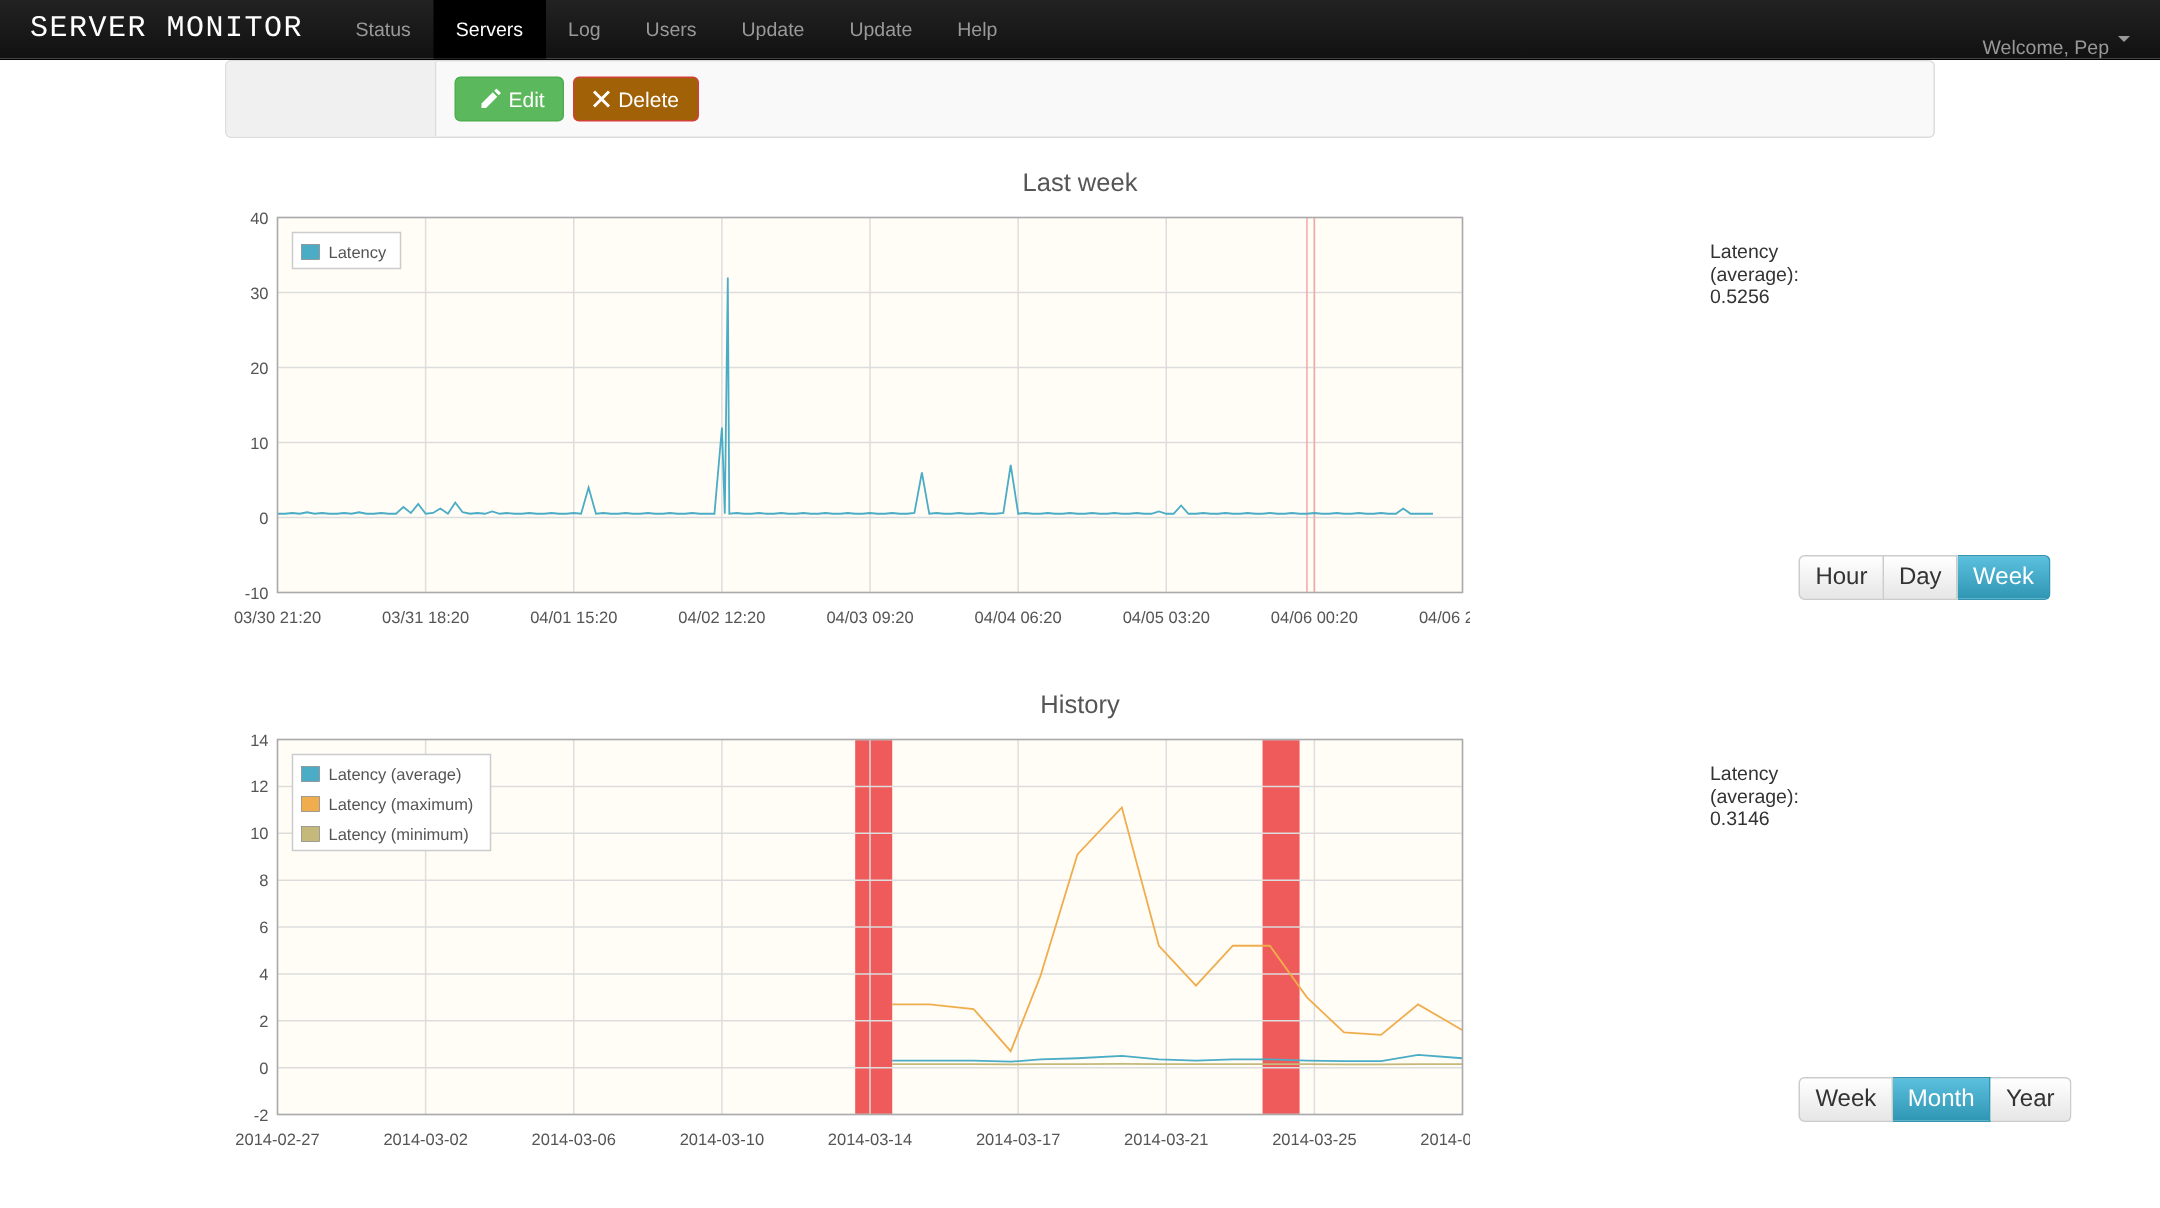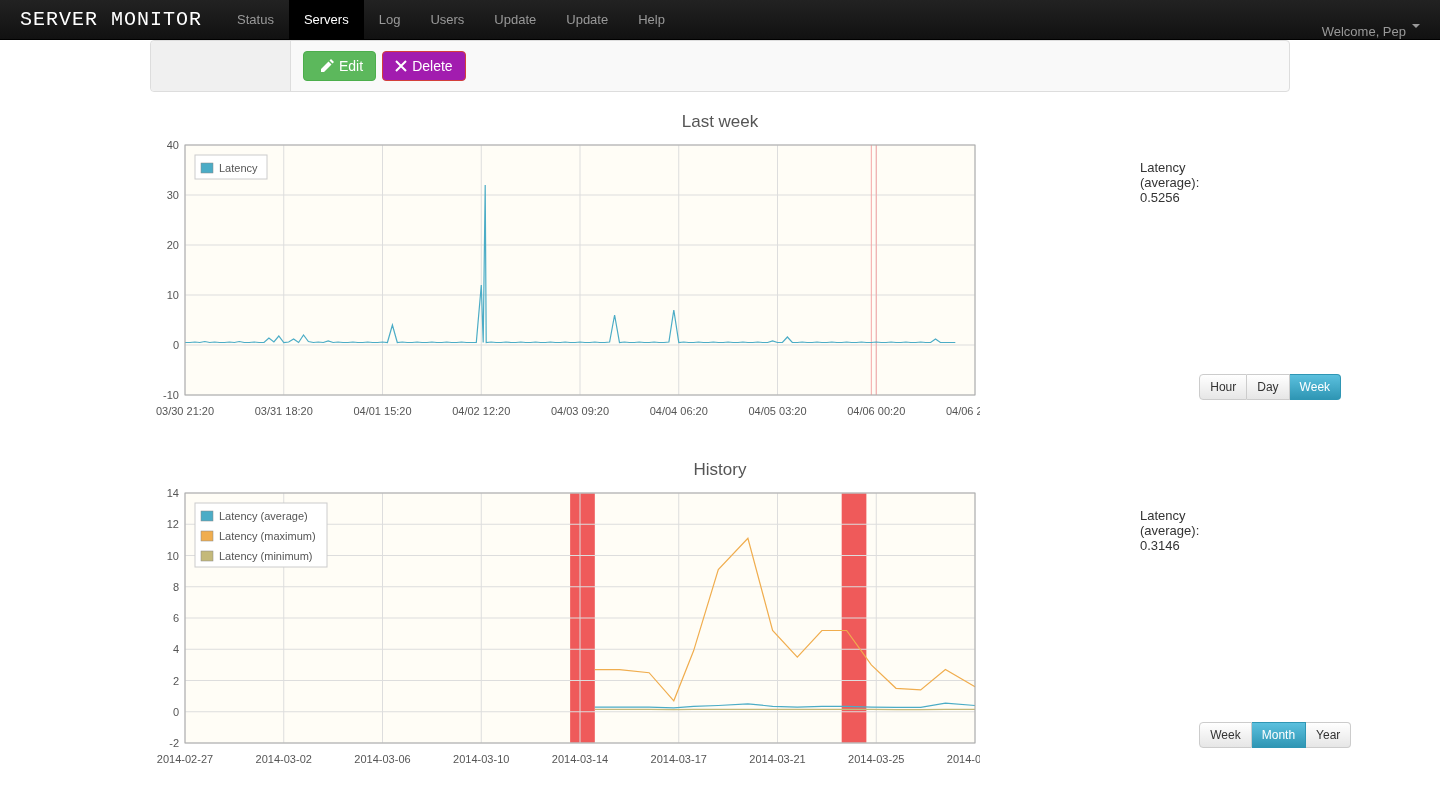--- a/index.html
+++ b/index.html
@@ -13,23 +13,23 @@
 .caret { display: inline-block; width: 0; height: 0; border-left: 4px solid transparent; border-right: 4px solid transparent; border-top: 4px solid #999; margin-left: 6px; }
 
 .container { max-width: 1170px; margin: 0 auto; padding: 0 15px; }
 
 .action-bar { border: 1px solid #ddd; border-radius: 4px; margin-bottom: 20px; background: #f9f9f9; display: flex; }
 .action-left { width: 140px; background: #f0f0f0; border-right: 1px solid #ddd; border-radius: 4px 0 0 4px; }
 .action-right { padding: 10px 12px; display: flex; gap: 6px; }
 
 .btn { display: inline-flex; align-items: center; padding: 6px 12px; font-size: 14px; border-radius: 4px; cursor: pointer; border: 1px solid transparent; color: #fff; gap: 5px; }
 .btn-success { background: #5cb85c; border-color: #4cae4c; padding-left: 16px; }
-.btn-danger { background: #a21caf; border-color: #d43f3a; text-align: center; }
+.btn-danger { background: #a16207; border-color: #d43f3a; text-align: center; }
 .btn-group { display: inline-flex; }
-.btn-sm { padding: 5px 10px; font-size: 12px; color: #333; background: linear-gradient(to bottom, #fff, #e6e6e6); border: 1px solid #ccc; border-radius: 0; }
+.btn-sm { padding: 5px 10px; font-size: 16px; color: #333; background: linear-gradient(to bottom, #fff, #e6e6e6); border: 1px solid #ccc; border-radius: 0; }
 .btn-sm:first-child { border-radius: 4px 0 0 4px; }
 .btn-sm:last-child { border-radius: 0 4px 4px 0; }
 .btn-sm + .btn-sm { border-left: none; }
 .btn-sm.active { background: #49afcd; background: linear-gradient(to bottom, #5bc0de, #2f96b4); color: #fff; border-color: #2f96b4; }
 
 .chart-section { margin-bottom: 30px; }
 .chart-title { text-align: center; font-size: 17px; color: #555; font-weight: 300; margin-bottom: 8px; }
 .chart-row { display: flex; gap: 20px; }
 .chart-wrap { flex: 1; }
 .chart-side { width: 150px; padding-top: 20px; font-size: 13px; color: #333; display: flex; }

